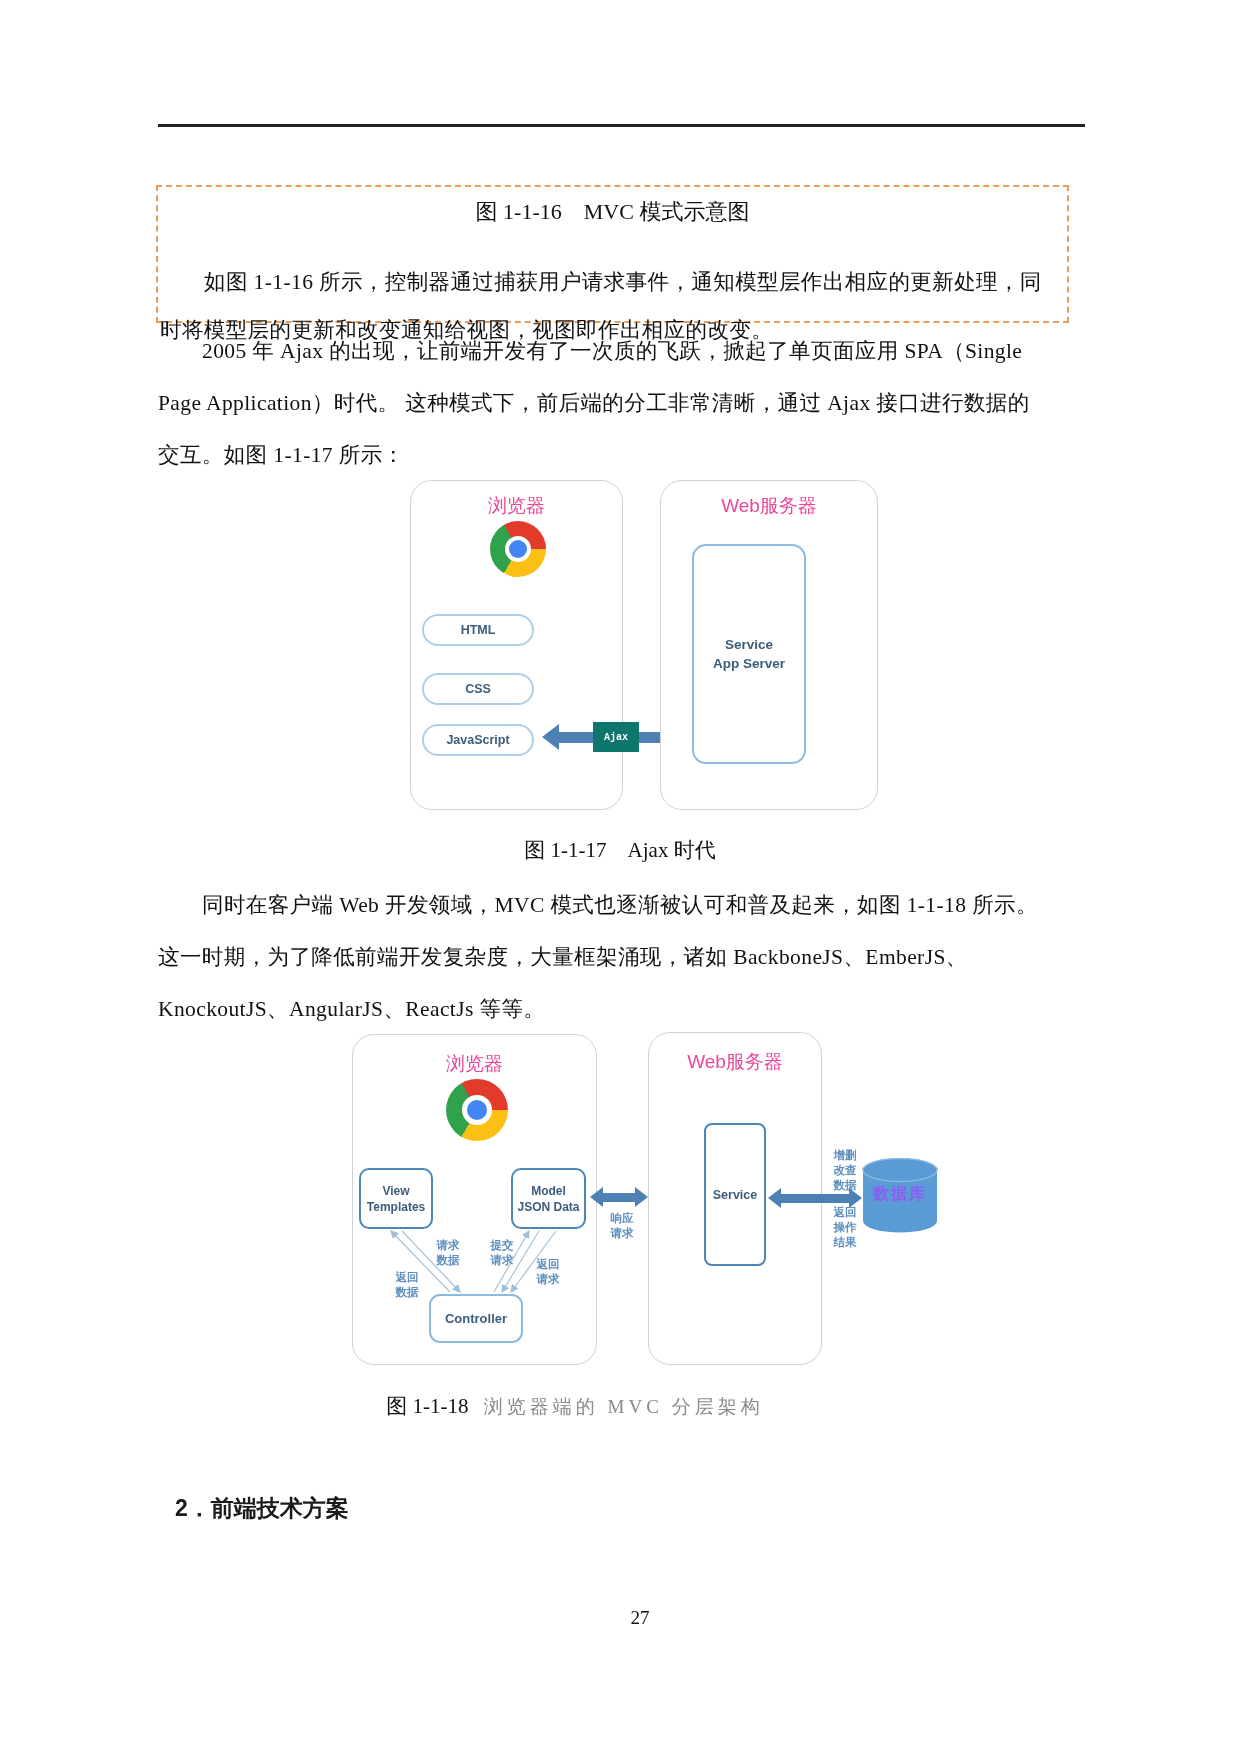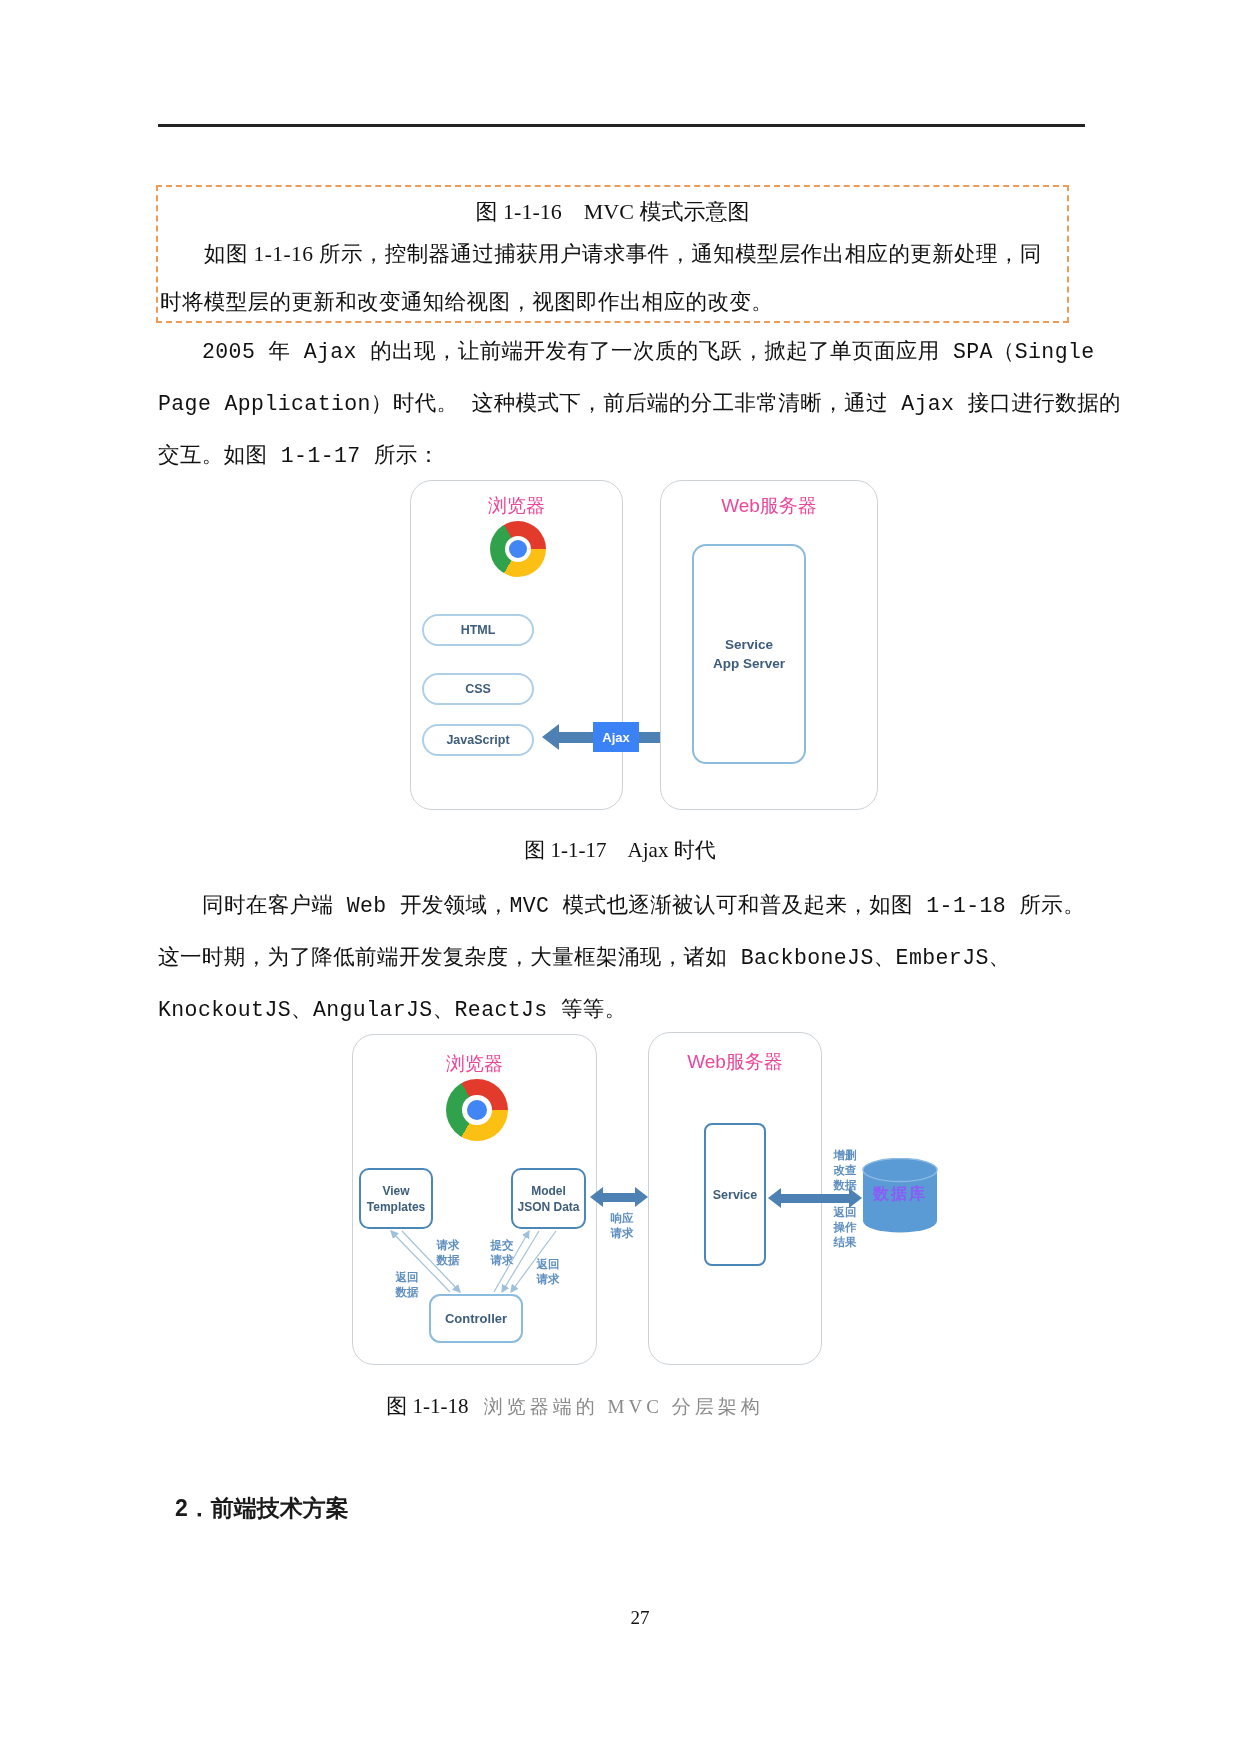--- a/index.html
+++ b/index.html
@@ -7,23 +7,23 @@
         font-family:"Liberation Serif","DejaVu Serif",serif;color:#111;}
   .abs{position:absolute;}
   .nowrap{white-space:nowrap;}
 
   
   .top-rule{left:158px;top:124px;width:927px;height:3px;background:#232323;}
 
   
   .note-box{left:156px;top:185px;width:913px;height:138px;border:2px dashed #ec9b58;box-sizing:border-box;}
   .note-title{left:0;top:10px;width:100%;text-align:center;font-size:22px;}
-  .note-line{font-size:21.5px;letter-spacing:.4px;}
-
-  .body-line{font-size:21.5px;letter-spacing:.4px;left:158px;width:930px;font-family:Liberation Mono, monospace;}
+  .note-line{font-size:21.5px;letter-spacing:.4px;margin-top:28px;}
+
+  .body-line{font-size:21.5px;letter-spacing:.4px;left:158px;width:930px;}
   .indent{padding-left:44px;}
 
   
   .panel{border:1.5px solid #cdd2d7;border-radius:22px;background:#fff;box-sizing:border-box;}
   .panel-title{left:0;width:100%;text-align:center;color:#ec4899;font-size:19px;
                font-family:"Liberation Sans","DejaVu Sans",sans-serif;}
 
   
   .chrome{border-radius:50%;background:conic-gradient(from 90deg,#fbc013 0 120deg,#2fa24b 120deg 240deg,#e23b2c 240deg 360deg);}
   .chrome::before{content:"";position:absolute;inset:26%;background:#fff;border-radius:50%;}
@@ -36,22 +36,22 @@
 
   
   .darrow{display:flex;align-items:center;}
   .ah{width:0;height:0;border-style:solid;border-color:transparent;}
   .ah-l{border-width:13px 17px 13px 0;border-right-color:#4e81b3;}
   .ah-r{border-width:13px 0 13px 17px;border-left-color:#4e81b3;}
   .dbar{flex:1;height:11px;background:#4e81b3;}
   .darrow.sm .ah-l{border-width:10px 13px 10px 0;border-right-color:#4e81b3;}
   .darrow.sm .ah-r{border-width:10px 0 10px 13px;border-left-color:#4e81b3;}
   .darrow.sm .dbar{height:9px;}
-  .ajax-tag{position:absolute;left:50%;transform:translateX(-50%);top:-2px;width:46px;height:30px;background:#3b82f6;
-            color:#fff;font-family:Liberation Sans, sans-serif;font-weight:bold;font-size:13px;
+  .ajax-tag{position:absolute;left:50%;transform:translateX(-50%);top:-2px;width:46px;height:30px;background:#0f766e;
+            color:#fff;font-family:Liberation Mono, monospace;font-weight:bold;font-size:10px;
             display:flex;align-items:center;justify-content:center;}
 
   
   .blue-box{border:2px solid #4a86b8;border-radius:10px;background:#fff;box-sizing:border-box;
             display:flex;flex-direction:column;align-items:center;justify-content:center;
             font-family:"Liberation Sans","DejaVu Sans",sans-serif;font-weight:bold;color:#3d5d7c;}
   .soft-box{border:2px solid #8bbbdd;border-radius:14px;}
 
   .mini-label{width:36px;text-align:center;color:#5e8fbf;font-size:11.5px;font-weight:600;line-height:15px;
               font-family:"Liberation Sans","DejaVu Sans",sans-serif;}

